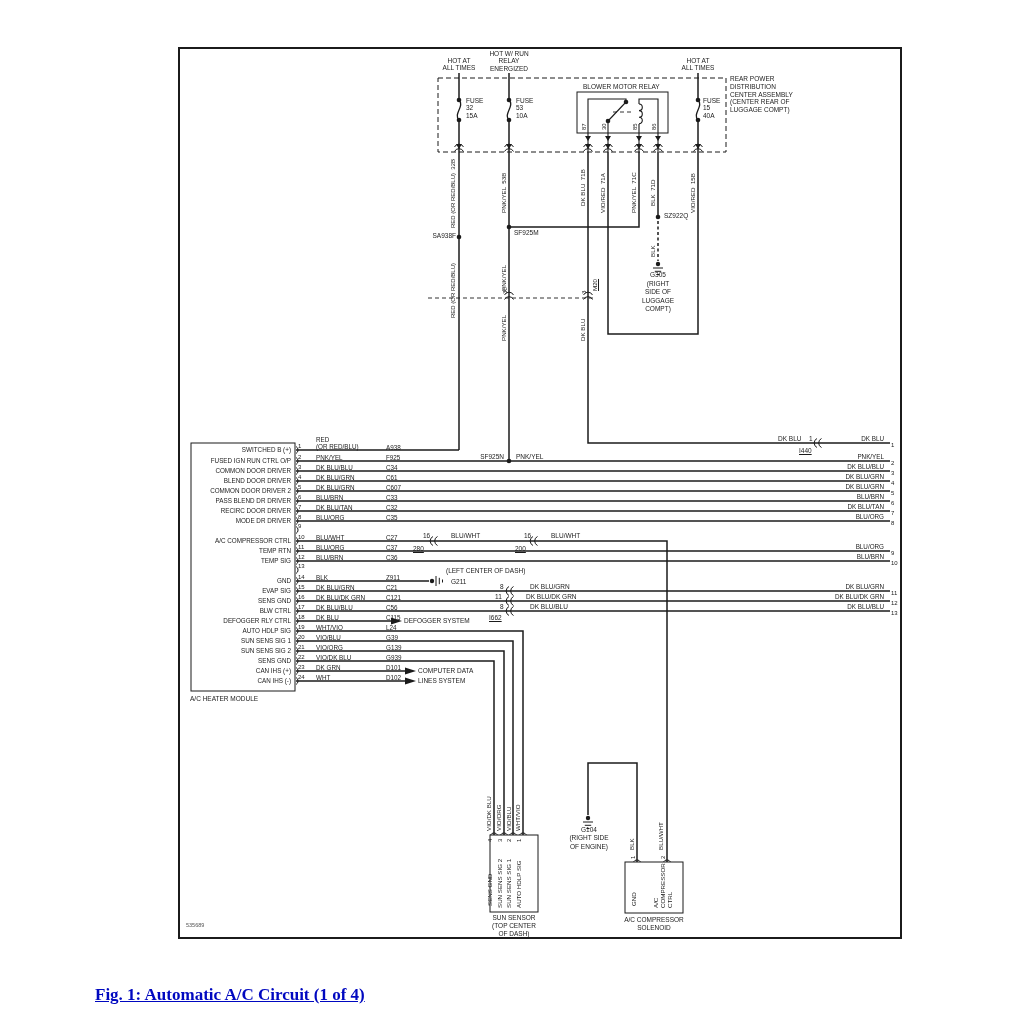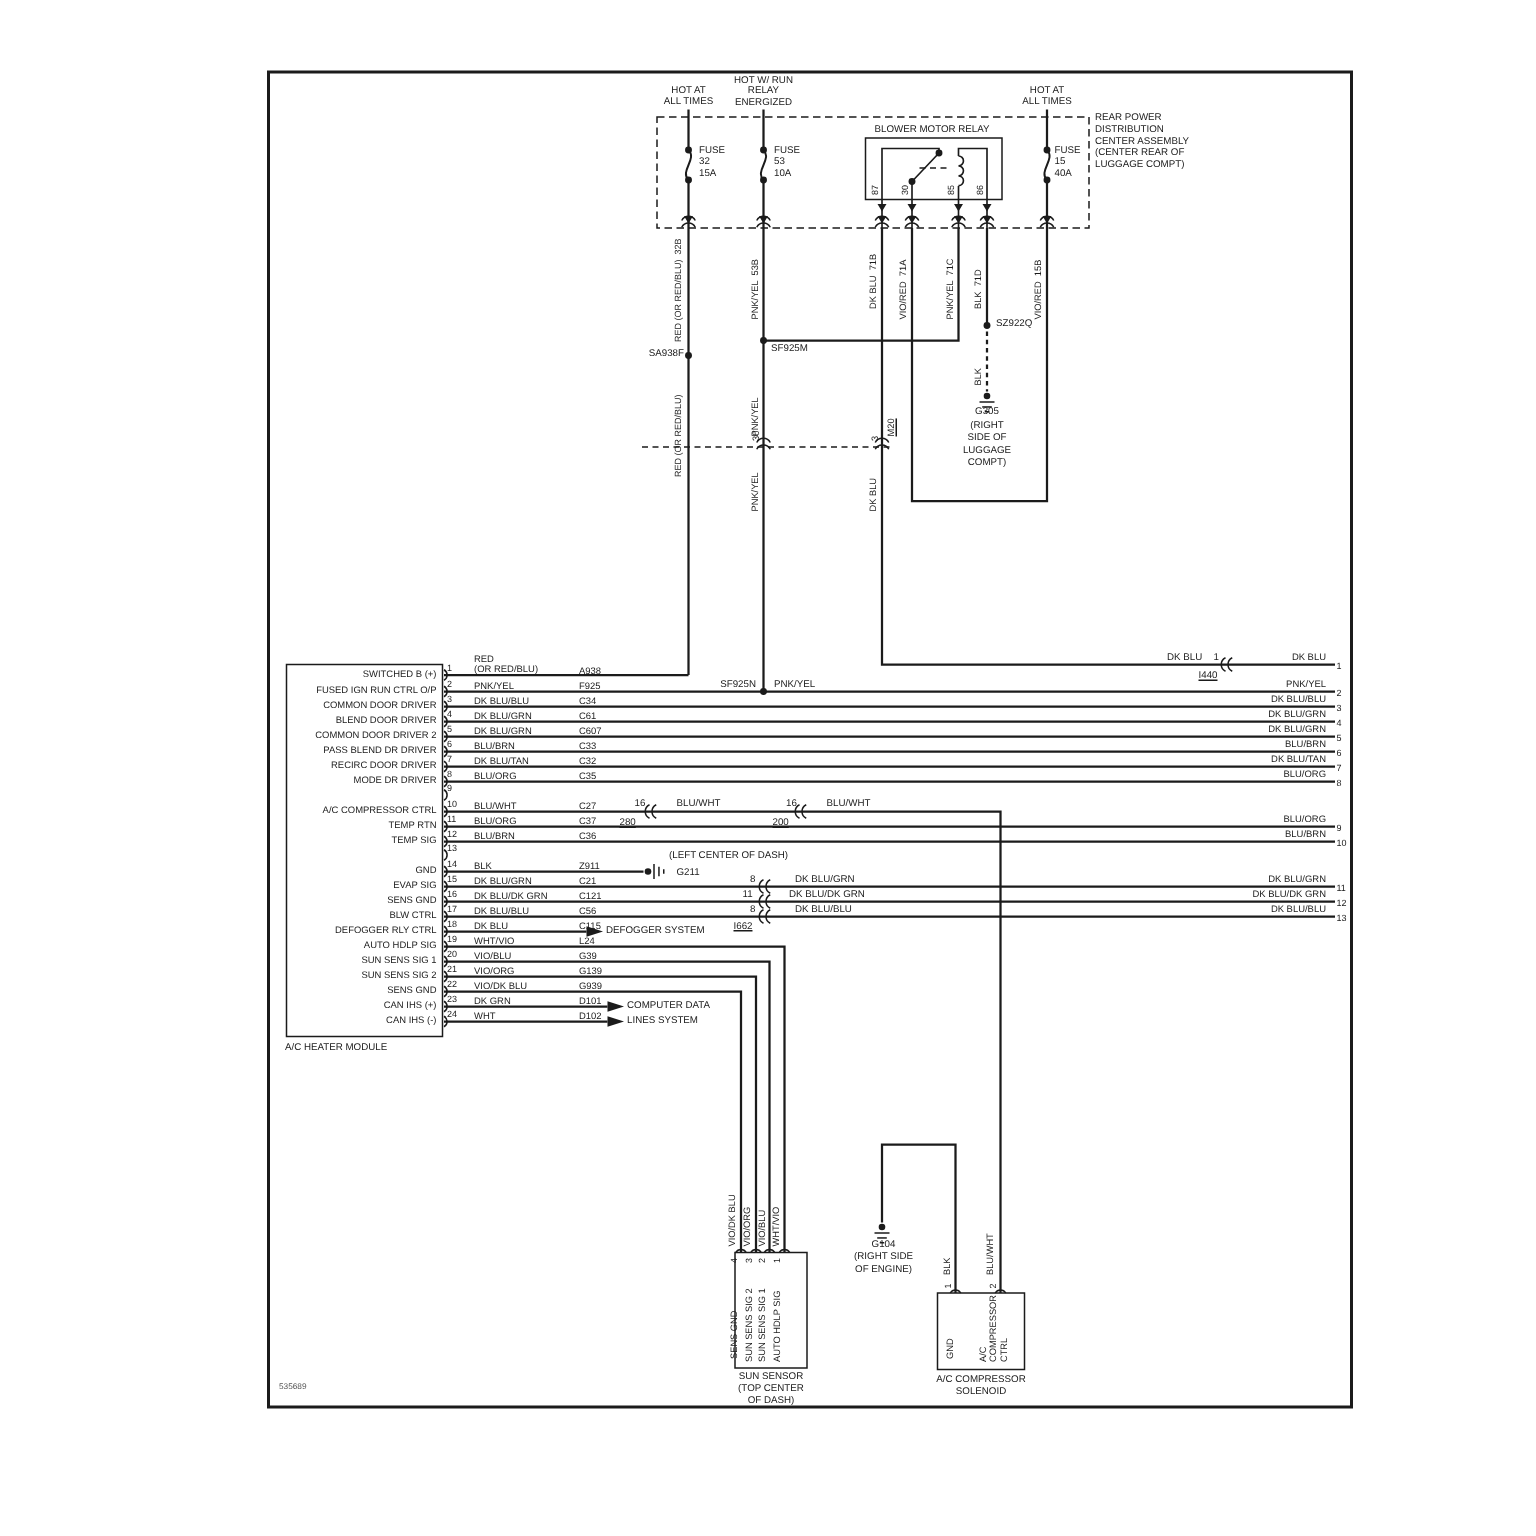--- a/index.html
+++ b/index.html
@@ -375,13 +375,14 @@
       <div class="t" style="left: 784px; top: 553px; font-size: 6.3px; line-height: 7.1px; width: 100px; text-align: right;">BLU/BRN</div>
       <div class="t" style="left: 891px; top: 560px; font-size: 6px; line-height: 6.8px; text-align: left;">10</div>
       <div class="t" style="left: 784px; top: 583px; font-size: 6.3px; line-height: 7.1px; width: 100px; text-align: right;">DK BLU/GRN</div>
       <div class="t" style="left: 891px; top: 590px; font-size: 6px; line-height: 6.8px; text-align: left;">11</div>
       <div class="t" style="left: 784px; top: 593px; font-size: 6.3px; line-height: 7.1px; width: 100px; text-align: right;">DK BLU/DK GRN</div>
       <div class="t" style="left: 891px; top: 600px; font-size: 6px; line-height: 6.8px; text-align: left;">12</div>
       <div class="t" style="left: 784px; top: 603px; font-size: 6.3px; line-height: 7.1px; width: 100px; text-align: right;">DK BLU/BLU</div>
       <div class="t" style="left: 891px; top: 610px; font-size: 6px; line-height: 6.8px; text-align: left;">13</div>
     </div>
   <div id="diagram-number">535689</div>
+  <div id="figure-caption">Fig. 1: Automatic A/C Circuit (1 of 4)</div>
 </div>
 
 </body></html>

